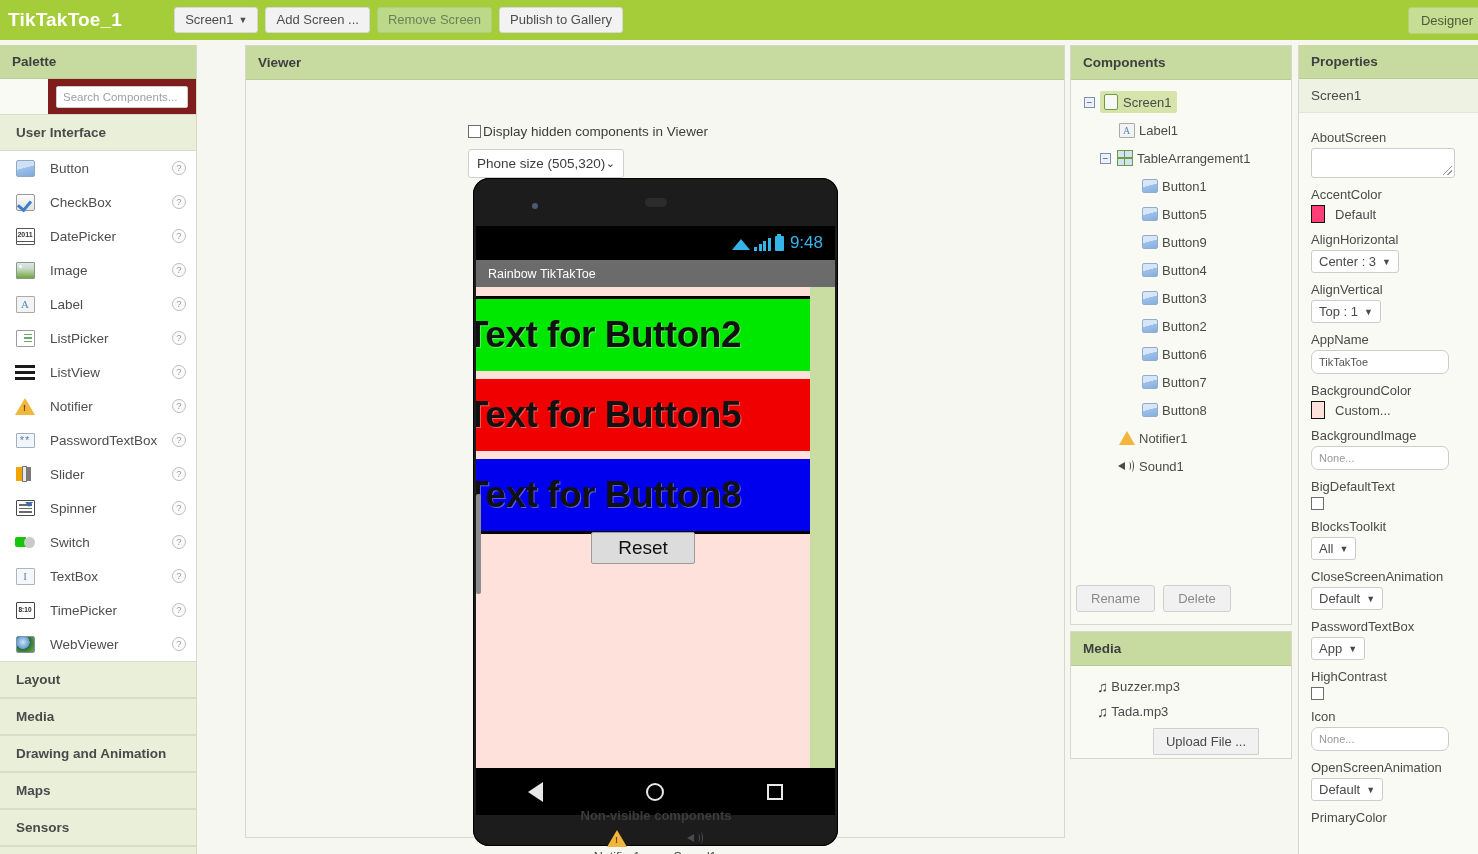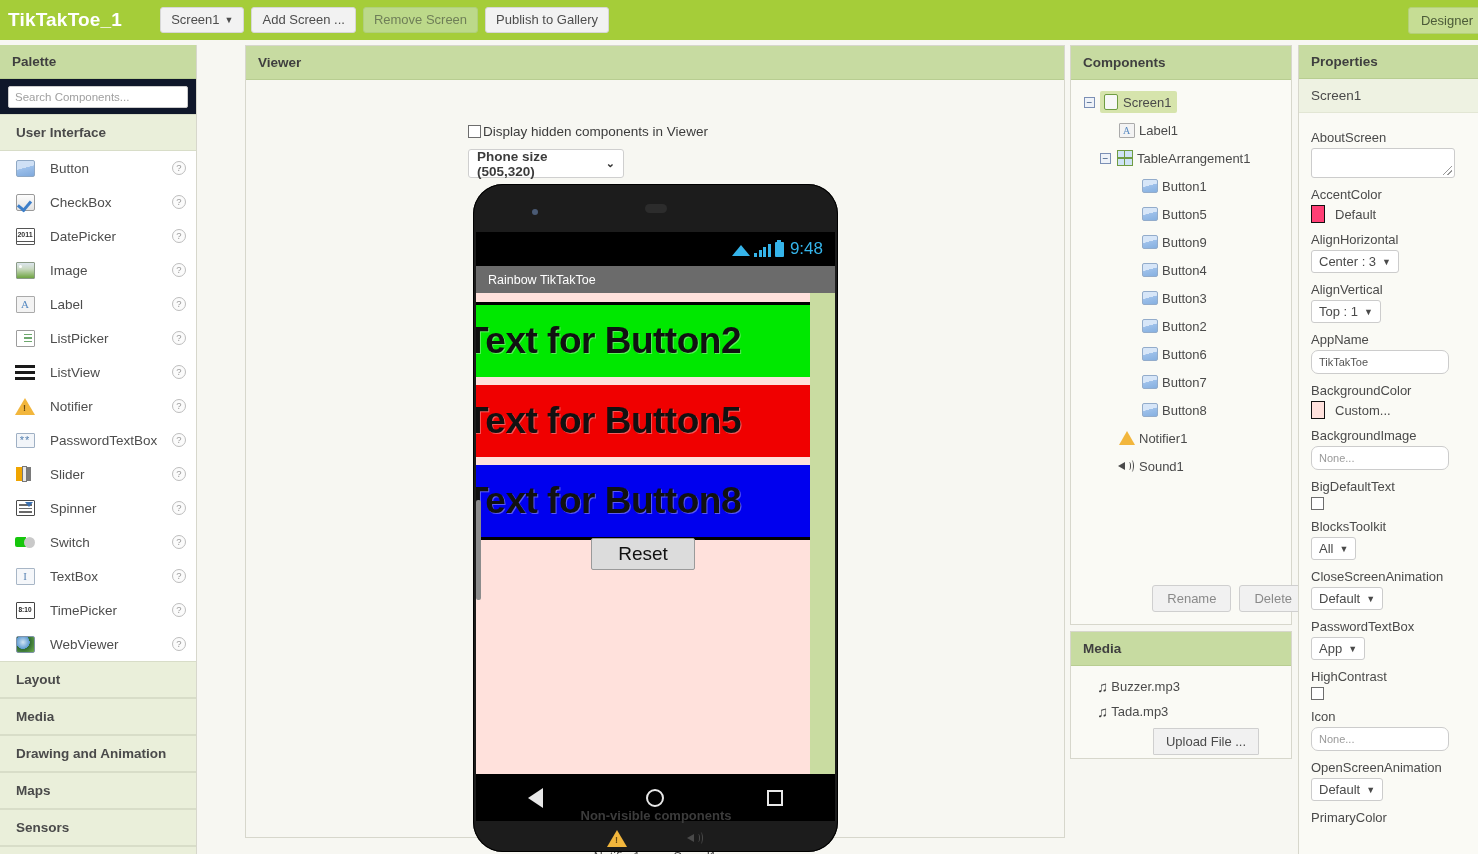--- a/index.html
+++ b/index.html
@@ -15,21 +15,21 @@
   
   .topbar {
     position: absolute; left: 0; top: 0; width: 1478px; height: 40px;
     background: #a5cd39;
     display: flex; align-items: center;
   }
   .project-title {
     color: #ffffff; font-size: 19px; font-weight: bold;
     margin-left: 8px; letter-spacing: .2px; white-space: nowrap;
   }
-  .topbar-btns { display: flex; align-items: flex-start; gap: 7px; margin-left: 38px; border-radius: 8px; }
+  .topbar-btns { display: flex; align-items: flex-start; gap: 7px; margin-left: 52px; border-radius: 8px; }
   .tbtn {
     background: #f2f2f2; border: 1px solid #d7d7d7; border-radius: 3px;
     font-size: 13px; color: #4d4d4d; padding: 5px 10px; cursor: pointer;
     white-space: nowrap; line-height: 14px;
   }
   .tbtn.disabled { background: #bcd98a; border-color: #b0cf7c; color: #6f7f58; cursor: default; }
   .tbtn .caret { font-size: 9px; margin-left: 5px; vertical-align: middle; }
   .designer-btn {
     position: absolute; right: -8px; top: 7px;
     background: #c6dd94; border: 1px solid #b4d079; border-radius: 3px;
@@ -40,21 +40,21 @@
   .panel-head {
     background: #c7dba1; color: #3f3f3f; font-size: 13.5px; font-weight: bold;
     padding: 9px 12px; border-bottom: 1px solid #b8cd91;
   }
 
   
   .palette {
     position: absolute; left: 0; top: 45px; width: 197px; height: 809px;
     background: #fafaf5; border-right: 1px solid #d7d7cc; overflow: hidden;
   }
-  .search-wrap { padding: 7px 8px 6px 8px; background: #0f172a; }
+  .search-wrap { padding: 7px 8px 6px 8px; background: #7f1d1d; margin-left: 48px; }
   .search-input {
     width: 100%; height: 22px; border: 1px solid #cccccc; border-radius: 2px;
     font-size: 11.5px; color: #555; padding: 2px 6px; outline: none;
     font-family: "Liberation Sans", sans-serif; background: #fff;
   }
   .search-input::placeholder { color: #a0a0a0; }
   .cat-head {
     background: #eaefda; color: #4a4a4a; font-size: 13.5px; font-weight: bold;
     padding: 10px 12px 10px 16px; border-top: 1px solid #d8ddc8; border-bottom: 1px solid #d8ddc8;
     cursor: pointer;
@@ -116,30 +116,29 @@
     display: flex; align-items: center; font-size: 13.5px; color: #3c3c3c;
   }
   .chk {
     width: 13px; height: 13px; border: 1px solid #6d6d6d; background: #fff;
     margin-right: 2px; flex: 0 0 13px; cursor: pointer;
   }
   .size-select {
     position: absolute; left: 222px; top: 69px; width: 156px; height: 29px;
     background: #fff; border: 1px solid #cfcfcf; border-radius: 3px;
     font-size: 13.5px; color: #3c3c3c; padding: 4px 8px; cursor: pointer;
-    display: flex; align-items: center; justify-content: space-between; font-weight: bold;
+    display: flex; align-items: center; justify-content: space-between;
   }
   .size-select .cv { font-size: 11px; color: #333; }
 
   
   .phone {
     position: absolute; left: 227px; top: 98px; width: 365px; height: 668px;
-    background: #1c1c1c; border-radius: 30px;
+    background: #1c1c1c; border-radius: 16px;
     box-shadow: inset 0 0 0 1px #000;
-    margin-top: 6px;
   }
   .phone-topbezel { position:absolute; left:0; top:0; width:100%; height:56px; }
   .speaker { position:absolute; left:50%; top:20px; transform:translateX(-50%); width:22px; height:9px; background:#2c2c2c; border-radius:5px; }
   .cam { position:absolute; left:59px; top:25px; width:6px; height:6px; background:#4a5a74; border-radius:50%; }
   .screen {
     position: absolute; left: 3px; top: 48px; width: 359px; height: 542px;
     background: #000; overflow: hidden;
   }
   .statusbar {
     height: 34px; background: #000; display: flex; align-items: center;
@@ -215,22 +214,22 @@
         display: flex; align-items: center; justify-content: center; }
   .ic-screen { width:14px;height:16px;background:#f7f7f7;border:1.5px solid #6f9c42;border-radius:2px;}
   .ic-table  { width:16px;height:16px;display:grid;grid-template-columns:1fr 1fr;grid-template-rows:1fr 1fr;gap:1.5px;border:1px solid #6f9c42;background:#6f9c42;}
   .ic-table i{background:#cfe3f6;display:block;}
   .ic-btn-s  { width:16px;height:14px;background:linear-gradient(165deg,#d7e6f8 0%,#d7e6f8 45%,#9dc0ea 46%,#86b0e0 100%);border:1px solid #93accb;border-radius:2px;}
   .ic-notif-s{ width:0;height:0;border-left:8px solid transparent;border-right:8px solid transparent;border-bottom:14px solid #f2b63c;}
   .ic-sound  { position:relative;width:17px;height:14px; }
   .ic-sound .sp{position:absolute;left:0;top:3px;width:0;height:0;border-top:4px solid transparent;border-bottom:4px solid transparent;border-right:7px solid #4a4a4a;}
   .ic-sound .w1{position:absolute;left:9px;top:3px;width:4px;height:8px;border-right:1.5px solid #4a4a4a;border-radius:0 50% 50% 0;}
   .ic-sound .w2{position:absolute;left:11px;top:1px;width:5px;height:12px;border-right:1.5px solid #4a4a4a;border-radius:0 50% 50% 0;}
-  .tree-btns { position: absolute; left: 16px; bottom: 12px; width: 100%;
-               display: flex; justify-content: flex-end; gap: 8px; }
+  .tree-btns { position: absolute; left: 5px; bottom: 12px; width: 100%;
+               display: flex; justify-content: flex-start; gap: 8px; }
   .gbtn {
     background: #f1f1f1; border: 1px solid #cfcfcf; border-radius: 3px;
     font-size: 13px; color: #8a8a8a; padding: 5px 14px; cursor: pointer;
   }
 
   
   .media {
     position: absolute; left: 1070px; top: 631px; width: 222px; height: 128px;
     background: #fafaf5; border: 1px solid #d7d7cc;
   }

